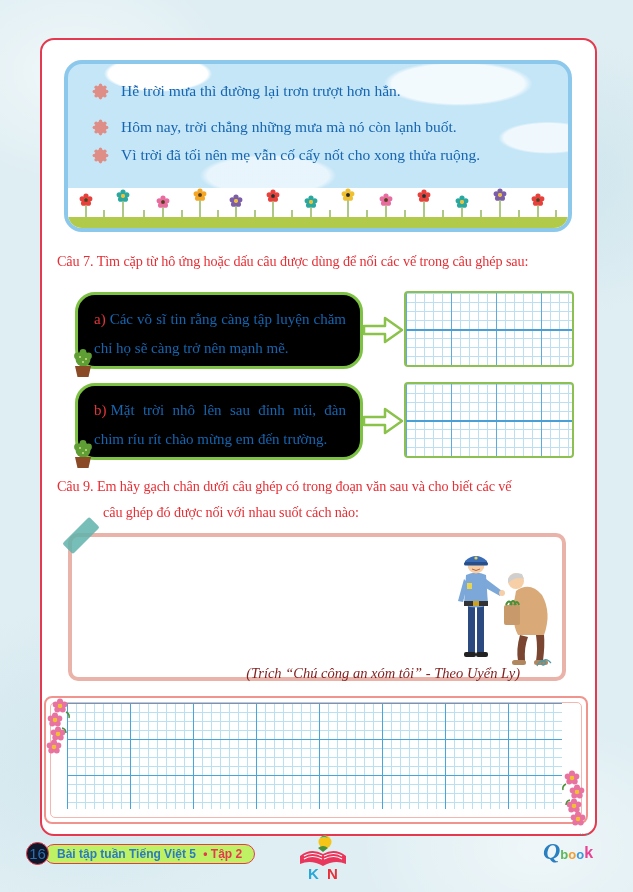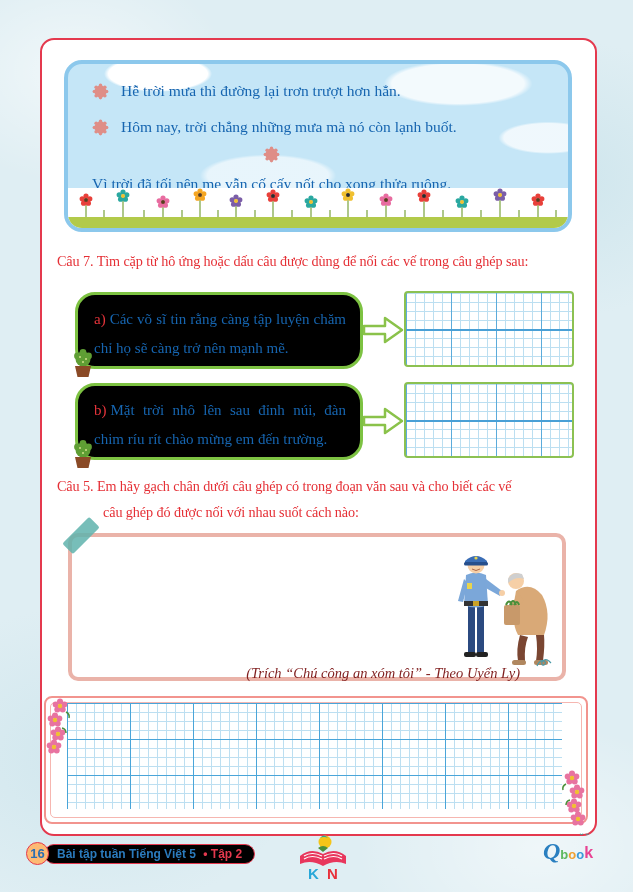--- a/index.html
+++ b/index.html
@@ -111,24 +111,24 @@
       repeating-linear-gradient(to bottom, #bcdff1 0 1px, transparent 1px 9px);
   }
   .flower-cluster{position:absolute;width:34px;height:56px;}
 
   
   .footer{left:0;top:836px;width:633px;height:46px;font-family:"Liberation Sans","DejaVu Sans",sans-serif;}
   .pagenum-wrap{position:absolute;left:26px;top:6px;display:flex;align-items:center;}
   .pagenum{
     width:21px;height:21px;border:1.5px solid #e4394e;border-radius:50%;
     display:flex;align-items:center;justify-content:center;
-    color:#2b6fb2;font-size:13px;font-weight:bold;background:#fdba74;z-index:2;
+    color:#2b6fb2;font-size:15px;font-weight:normal;background:#0f172a;z-index:2;
   }
   .book-pill{
-    margin-left:-5px;border:1.5px solid #e4394e;border-radius:12px;background:#000000;
+    margin-left:-5px;border:1.5px solid #e4394e;border-radius:12px;background:#bef264;
     padding:2px 12px 2px 12px;font-size:12px;font-weight:bold;white-space:nowrap;
   }
   .book-pill .title{color:#2b7bbd;}
   .book-pill .vol{color:#e4394e;margin-left:4px;}
   .kn-logo{position:absolute;left:296px;top:-4px;width:54px;height:50px;}
   .qbook{position:absolute;left:543px;top:4px;display:flex;align-items:flex-end;}
   .qbook .q{color:#2a7fc0;font-family:"Liberation Serif",serif;font-style:italic;font-weight:bold;font-size:24px;line-height:22px;}
   .qbook .lb{font-weight:bold;font-size:13px;}
   .qbook .c1{color:#5cb85c;}
   .qbook .c2{color:#f0a030;}
@@ -170,21 +170,21 @@
         <circle cx="15.1" cy="15.1" r="2.1"></circle>
           <circle cx="10" cy="17.2" r="2.1"></circle>
           <circle cx="4.9" cy="15.1" r="2.1"></circle>
         <circle cx="2.8" cy="10" r="2.1"></circle>
           <circle cx="4.9" cy="4.9" r="2.1"></circle>
         </g>
     </svg>
     <span class="txt">Hôm nay, trời chẳng những mưa mà nó còn lạnh buốt.</span>
   </div>
 
-  <div class="sky-item" style="top:82px;flex-direction:column;">
+  <div class="sky-item" style="top:82px;">
     <svg class="bullet" viewBox="0 0 20 20">
       <g fill="#df8e87">
           <circle cx="10" cy="10" r="7"></circle>
         <circle cx="10" cy="2.8" r="2.1"></circle>
           <circle cx="15.1" cy="4.9" r="2.1"></circle>
           <circle cx="17.2" cy="10" r="2.1"></circle>
         <circle cx="15.1" cy="15.1" r="2.1"></circle>
           <circle cx="10" cy="17.2" r="2.1"></circle>
           <circle cx="4.9" cy="15.1" r="2.1"></circle>
         <circle cx="2.8" cy="10" r="2.1"></circle>
@@ -391,21 +391,21 @@
         <circle cx="13" cy="14" r="1"></circle>
       </g>
     <path d="M5,18 L21,18 L18.5,29 L7.5,29 Z" fill="#8a4a26"></path>
   </svg>
 </div>
 <svg class="block-arrow" style="left:362px;top:405px;" viewBox="0 0 42 32">
   <path d="M2,12 H23 V4 L40,16 L23,28 V20 H2 Z" fill="#ffffff" stroke="#8ac24a" stroke-width="2.5" stroke-linejoin="round"></path>
 </svg>
 <div class="abs smallgrid" style="left:404px;top:382px;width:170px;height:76px;"></div>
 
-<div class="abs q-heading" style="left:57px;top:478px;">Câu 5. Em hãy gạch chân dưới câu ghép có trong đoạn văn sau và cho biết các vế</div>
+<div class="abs q-heading" style="left:57px;top:478px;">Câu 9. Em hãy gạch chân dưới câu ghép có trong đoạn văn sau và cho biết các vế</div>
 <div class="abs q-heading" style="left:103px;top:504px;">câu ghép đó được nối với nhau suốt cách nào:</div>
 
 <div class="abs passage-box">
   <div class="washi"></div>
 
   <div class="attribution">(Trích “Chú công an xóm tôi” - Theo Uyển Ly)</div>
 
   <svg class="illustration" viewBox="0 0 112 132">
 
     <g>

